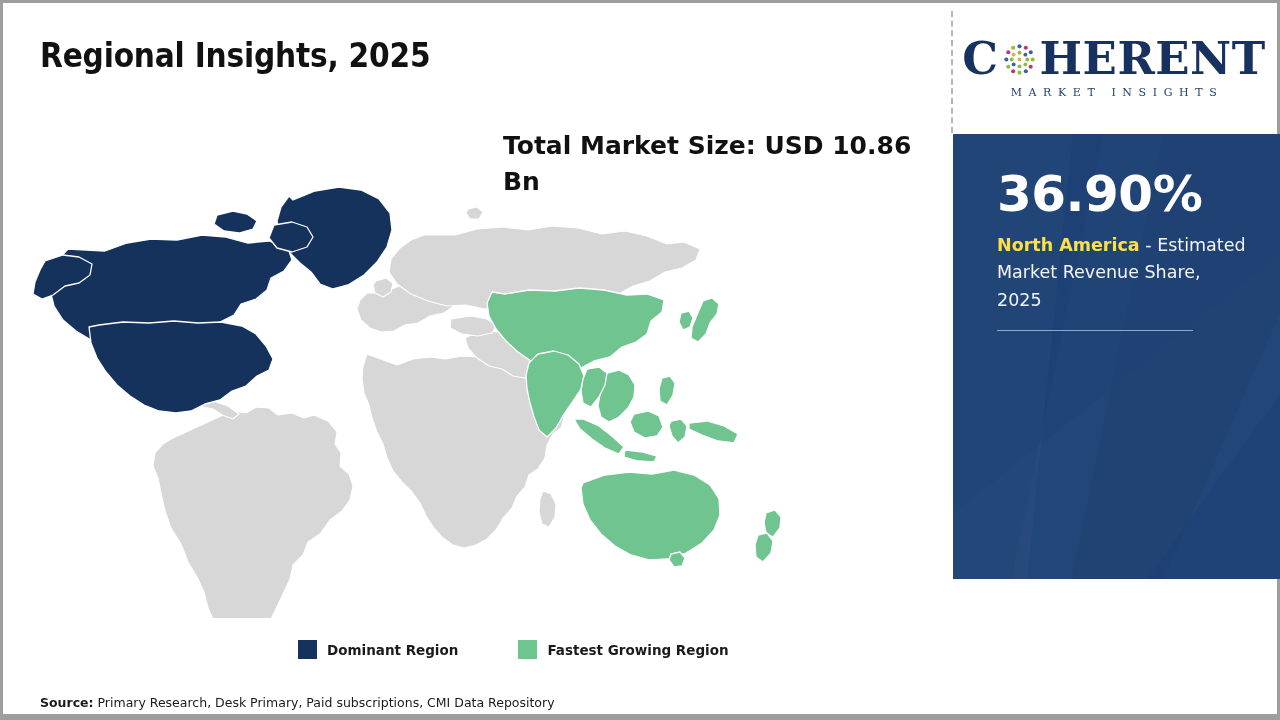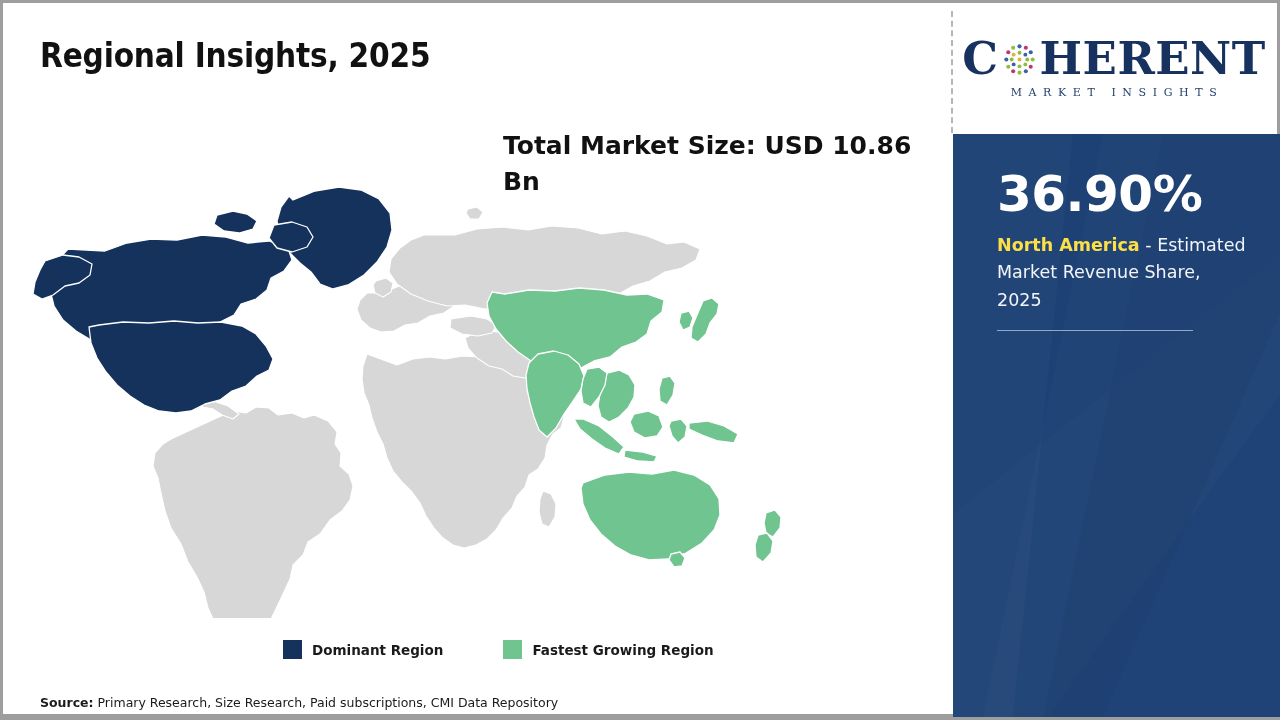--- a/index.html
+++ b/index.html
@@ -33,21 +33,21 @@
   }
   #market-size .lbl{font-weight:700;margin-top:47px;}
   #market-size .val{font-weight:bold;}
 
   
   #map-wrap{position:absolute;left:28px;top:170px;width:800px;height:445px;}
   #map-wrap svg{display:block;width:100%;height:100%;}
 
   
   #legend{
-    position:absolute;left:280px;top:637px;
+    position:absolute;left:295px;top:637px;
     display:flex;align-items:center;gap:60px;
   }
   .legend-item{display:flex;align-items:center;gap:10px;}
   .swatch{width:19px;height:19px;display:block;flex:none;}
   .swatch.navy{background:#15325d;}
   .swatch.green{background:#6fc48f;}
   .legend-label{font-size:13.5px;font-weight:bold;color:#1a1a1a;white-space:nowrap;}
 
   
   #source{
@@ -77,21 +77,21 @@
     width:39px;height:39px;margin:0 1px;position:relative;top:1px;flex:none;
   }
   #logo-bottom{
     font-family:"DejaVu Serif","Liberation Serif",serif;
     font-size:11px;color:#23416e;letter-spacing:6.6px;
     margin-top:5px;padding-left:6px;white-space:nowrap;
   }
 
   
   #panel{
-    position:absolute;left:950px;top:131px;width:327px;height:583px;
+    position:absolute;left:950px;top:131px;width:327px;height:445px;
     background:#1d4175;overflow:hidden;
   }
   #panel .tex{position:absolute;inset:0;pointer-events:none;}
   #panel-inner{position:relative;padding:35px 32px 0 44px;}
   #stat-num{
     font-size:50px;font-weight:bold;color:#ffffff;line-height:1;
     letter-spacing:-.5px;
   }
   #stat-desc{
     margin-top:13px;font-size:17.5px;line-height:1.56;color:#f2f5f9;
@@ -177,21 +177,21 @@
       <span class="swatch navy"></span>
       <span class="legend-label">Dominant Region</span>
     </div>
     <div class="legend-item">
       <span class="swatch green"></span>
       <span class="legend-label">Fastest Growing Region</span>
     </div>
   </div>
 
   <div id="source">
-    <span class="k">Source:</span><span> Primary Research, Size Research, Paid subscriptions, CMI Data Repository</span>
+    <span class="k">Source:</span><span> Primary Research, Desk Primary, Paid subscriptions, CMI Data Repository</span>
   </div>
 
   <div id="divider"></div>
 
   <div id="logo">
     <div id="logo-top">
       <span>C</span>
       <svg id="logo-globe" viewBox="0 0 40 40">
         <g>
           <circle cx="20" cy="6.5" r="2.1" fill="#3c5fa8"></circle>

